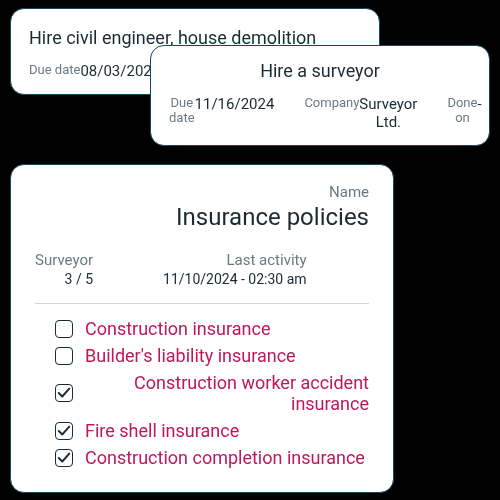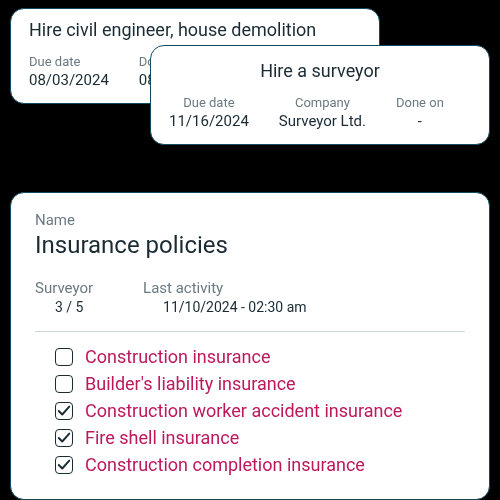--- a/index.html
+++ b/index.html
@@ -14,48 +14,49 @@
   .card {
     background: #fff;
     border: 1px solid #144a5f;
     border-radius: 14px;
     position: absolute;
   }
   .card1 {
     left: 10px;
     top: 8px;
     width: 370px;
-    padding: 10px 18px 14px 18px;
+    padding: 18px 18px 14px 18px;
   }
   .card2 {
     left: 150px;
     top: 45px;
     width: 340px;
     padding: 14px 18px 14px 18px;
     text-align: center;
   }
   .card3 {
     left: 10px;
-    top: 192px;
-    width: 480px;
+    top: 164px;
+    width: 384px;
     padding: 18px 24px 18px 24px;
+    text-align: right;
   }
   .title {
     font-size: 18px;
     color: #1a2b33;
     margin-bottom: 14px;
     font-weight: 400;
   }
   .meta-row {
     display: flex;
     gap: 30px;
   }
   .meta-item {
     display: flex;
-    flex-direction: column;
+    flex-direction: row;
   }
   .meta-label {
     font-size: 13px;
     color: #6b7a82;
     margin-bottom: 2px;
   }
   .meta-value {
     font-size: 15px;
     color: #1a2b33;
   }

